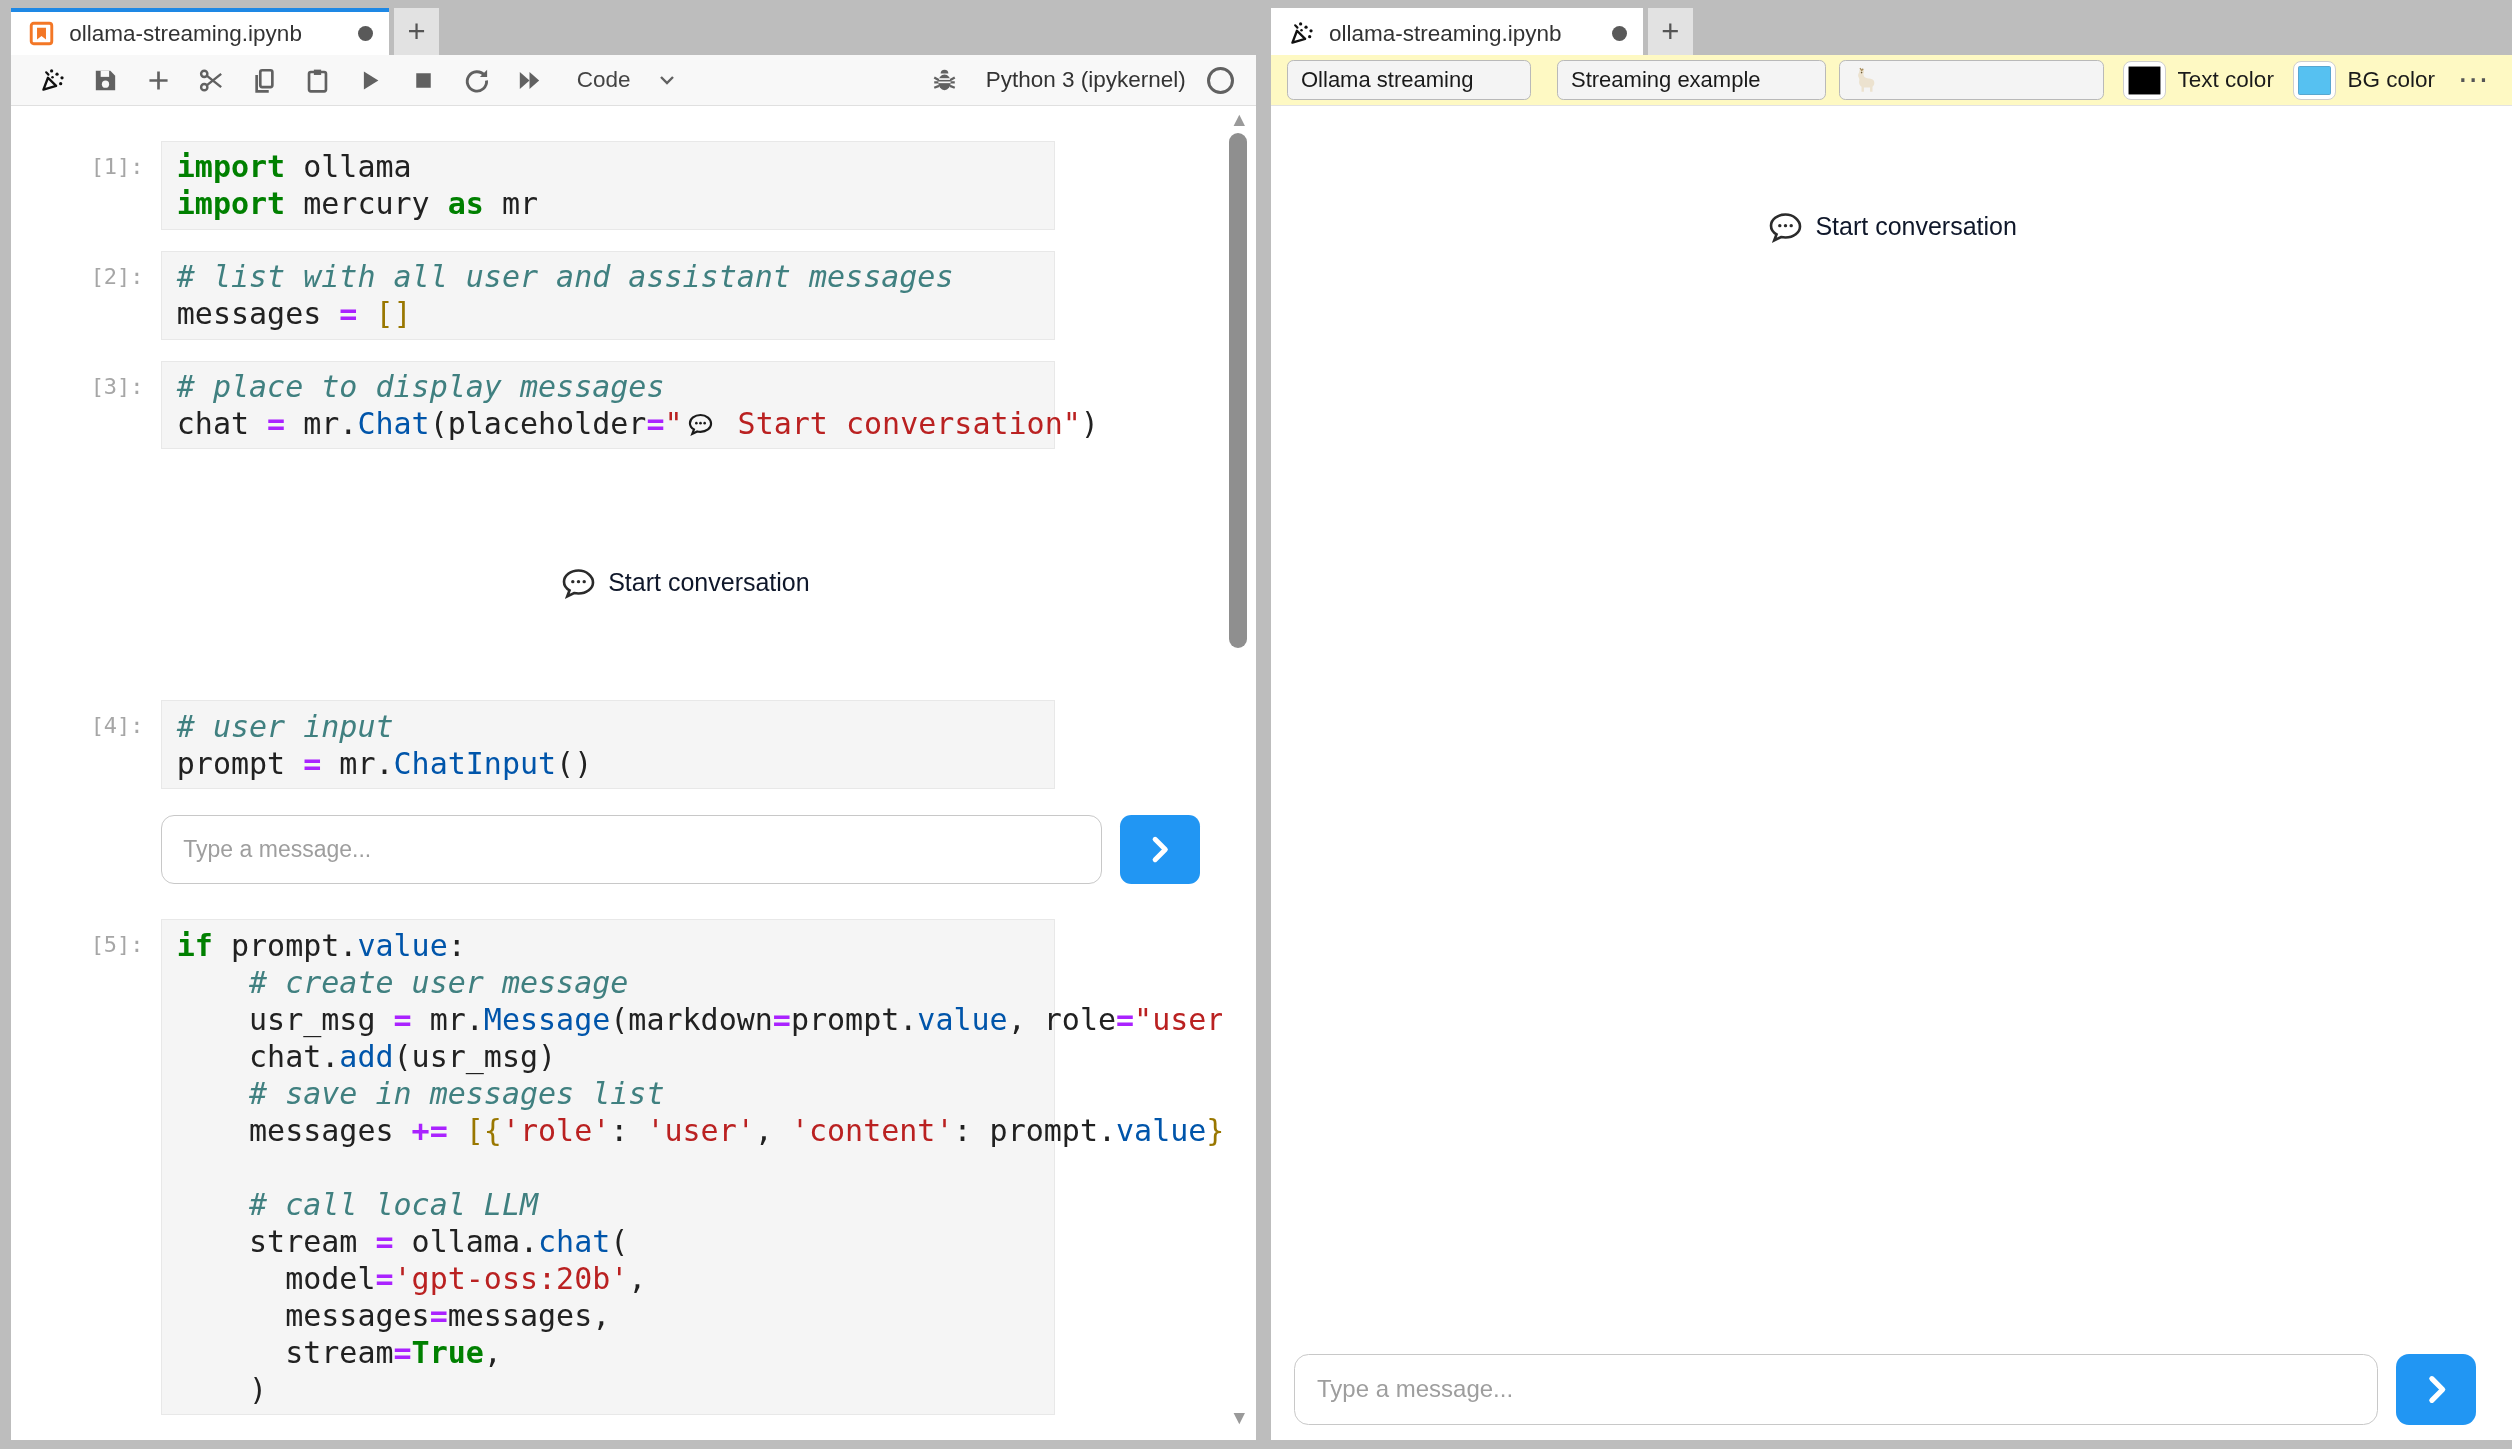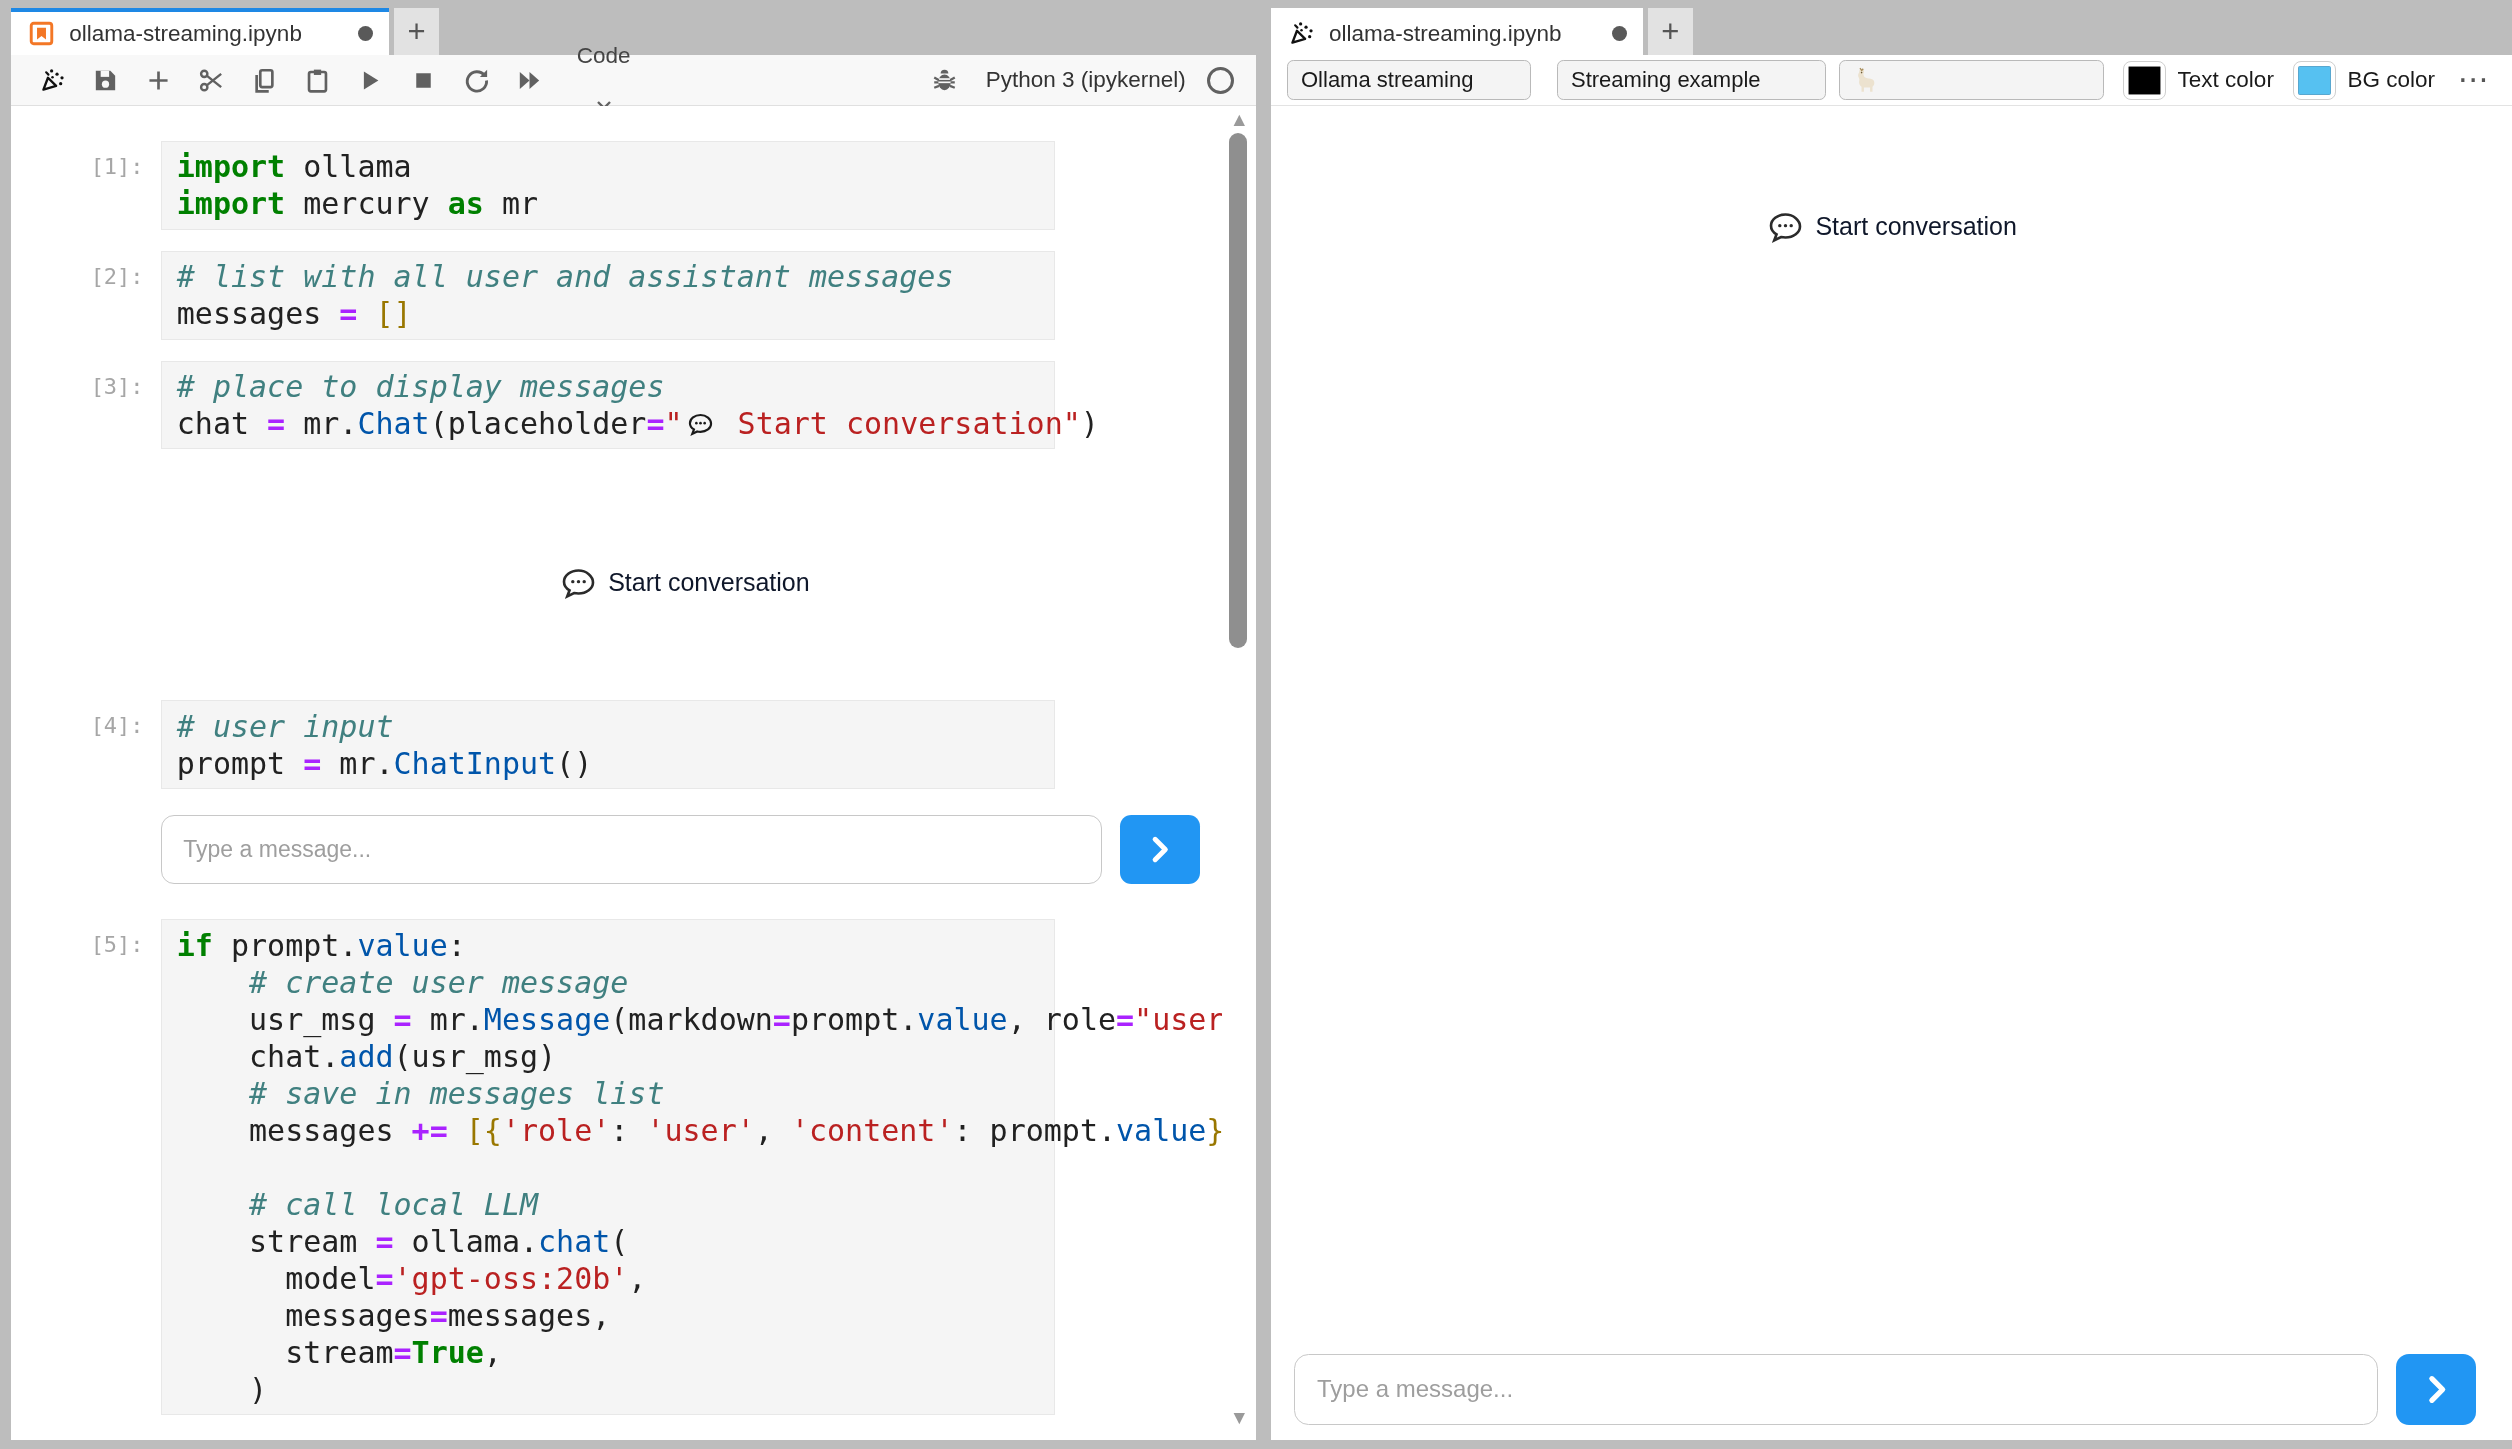--- a/index.html
+++ b/index.html
@@ -23,21 +23,21 @@
   .newtab-btn { width:45px; margin-left:4.8px; background:#e2e2e2; display:flex; align-items:center; justify-content:center;
                 font-size:31px; color:#555; font-weight:300; }
   .tab-icon { width:29px; height:29px; flex:0 0 auto; }
   .tab-icon svg { width:100%; height:100%; display:block; }
 
   
   .nb-toolbar { height:51px; background:#f8f8f8; border-bottom:1.6px solid #e0e0e0; display:flex; align-items:center;
                 padding:0 14.5px; flex:0 0 auto; }
   .tb-icon { width:29px; height:29px; margin:0 12px; flex:0 0 auto; cursor:pointer; }
   .tb-icon svg { width:100%; height:100%; display:block; }
-  .mode-select { display:flex; align-items:center; margin-left:21px; gap:24px; cursor:pointer;flex-direction:column; }
+  .mode-select { display:flex; align-items:center; margin-left:21px; gap:24px; cursor:pointer; }
   .mode-label { font-size:22.5px; color:#444; }
   .chev { width:24px; height:24px; }
   .spacer { flex:1 1 auto; }
   .kernel-name { font-size:22.5px; color:#333; margin:0 21px 0 14.5px; }
   .kernel-status { width:27px; height:27px; border:3.2px solid #616161; border-radius:50%; margin-right:8px; flex:0 0 auto; }
 
   
   .nb { position:relative; flex:1 1 auto; background:#fff; overflow:hidden; padding-top:35px; }
   .cell-row { display:flex; margin-bottom:21px; }
   .prompt { width:150px; flex:0 0 auto; text-align:right; padding:13px 17.7px 0 0;
@@ -68,21 +68,21 @@
               display:flex; align-items:center; justify-content:center; }
   .send-btn svg { width:35px; height:35px; }
 
   
   .vscroll { position:absolute; top:0; right:0; width:34px; height:100%; background:#fff; }
   .vscroll .arr { position:absolute; left:0; width:100%; text-align:center; font-size:19.3px; color:#9a9a9a; cursor:pointer; }
   .arr.up { top:3.2px; } .arr.down { bottom:11.3px; }
   .vthumb { position:absolute; top:27px; left:7.2px; width:17.7px; height:515px; background:#8f8f8f; border-radius:9.7px; cursor:pointer; }
 
   
-  .app-toolbar { height:51px; background:#ffffff; border-bottom:1.6px solid #e3e3e3; display:flex; align-items:center;
+  .app-toolbar { height:51px; background:#fef9c3; border-bottom:1.6px solid #e3e3e3; display:flex; align-items:center;
                  padding:0 16px; flex:0 0 auto; }
   .app-input { height:40px; background:#f4f4f4; border:1.6px solid #b9b9b9; border-radius:6.4px; font-size:22px; color:#1a1a1a;
                padding:0 13px; outline:none; font-family:"Liberation Sans","DejaVu Sans",sans-serif; }
   .in-title { width:244px; } .in-subtitle { width:269px; margin-left:26px; }
   .in-logo { width:265px; margin-left:13px; display:flex; align-items:center; padding:0 8px; }
   .in-logo svg { width:32px; height:32px; }
   .swatch-btn { width:43px; height:39px; background:#fff; border:1.6px solid #cfcfcf; border-radius:8px; padding:4px;
                 margin-left:19.3px; cursor:pointer; }
   .swatch-inner { width:100%; height:100%; border-radius:1.6px; border:1.6px solid #8a8a8a; }
   .swatch-label { font-size:22.5px; color:#1a1a1a; margin-left:11.3px; white-space:nowrap; }

